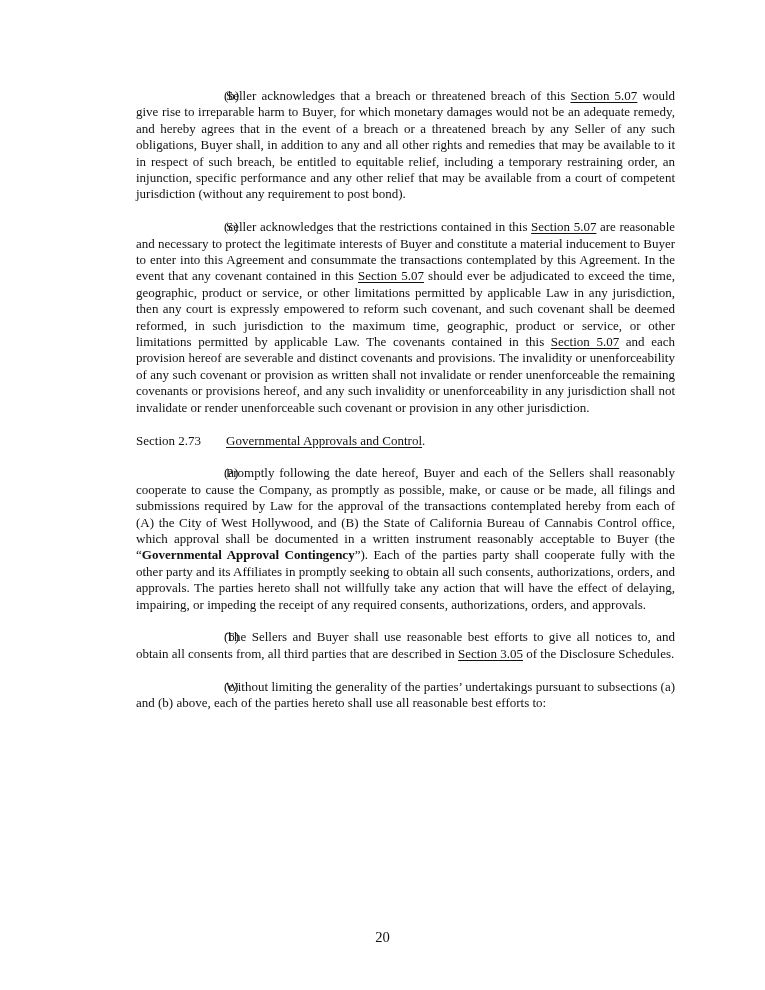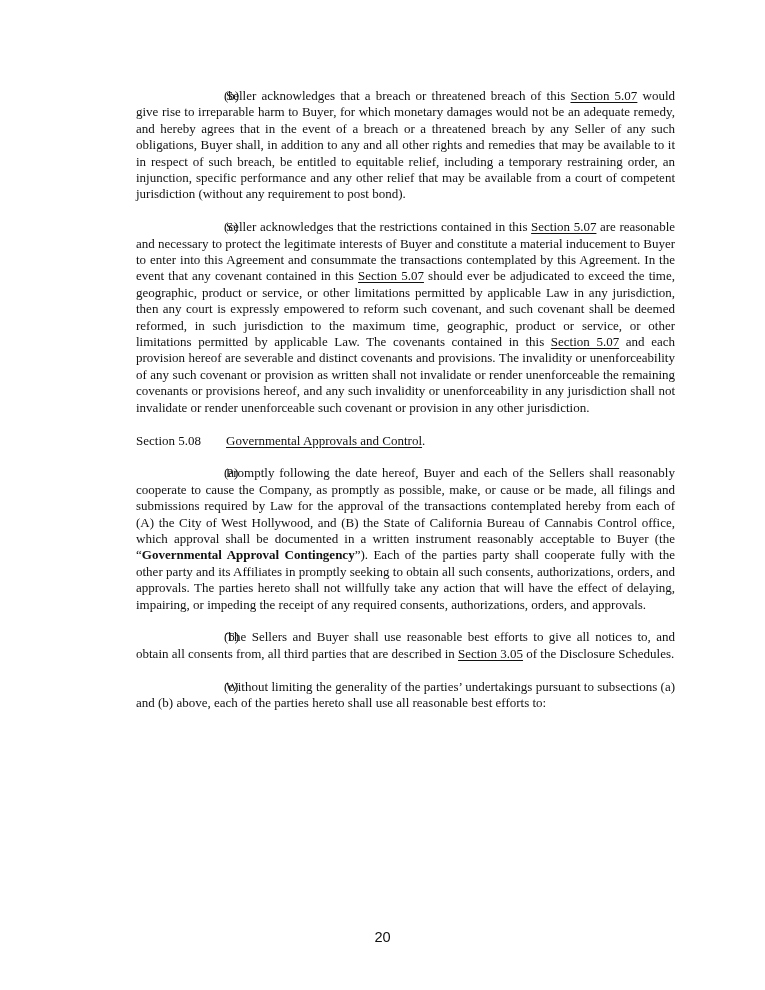--- a/index.html
+++ b/index.html
@@ -13,33 +13,33 @@
   .para .lbl { display: inline-block; width: 46px; }
   .indent1 { text-indent: 44px; }
   .sub { margin-left: 37px; text-indent: 44px; }
   .sub .lbl { display: inline-block; width: 46px; text-indent: 0; }
   u { text-decoration: underline; text-underline-offset: 2px; }
   b { font-weight: bold; }
   .heading { margin: 0 0 16.4px 0; }
   .heading .num { display: inline-block; width: 90px; }
   .page-number {
     position: absolute; top: 929px; left: 0; width: 765px; text-align: center;
-    font-family: Liberation Sans, sans-serif; font-size: 14.6px; color: #111111;
+    font-family: Liberation Serif, serif; font-size: 14.6px; color: #111111;
   }
 </style>
 </head>
 <body>
 
 <div class="page">
 
   <p class="para indent1"><span class="lbl">(b)</span><span>Seller acknowledges that a breach or threatened breach of this </span><u>Section 5.07</u><span> would give rise to irreparable harm to Buyer, for which monetary damages would not be an adequate remedy, and hereby agrees that in the event of a breach or a threatened breach by any Seller of any such obligations, Buyer shall, in addition to any and all other rights and remedies that may be available to it in respect of such breach, be entitled to equitable relief, including a temporary restraining order, an injunction, specific performance and any other relief that may be available from a court of competent jurisdiction (without any requirement to post bond).</span></p>
 
   <p class="para indent1"><span class="lbl">(c)</span><span>Seller acknowledges that the restrictions contained in this </span><u>Section 5.07</u><span> are reasonable and necessary to protect the legitimate interests of Buyer and constitute a material inducement to Buyer to enter into this Agreement and consummate the transactions contemplated by this Agreement. In the event that any covenant contained in this </span><u>Section 5.07</u><span> should ever be adjudicated to exceed the time, geographic, product or service, or other limitations permitted by applicable Law in any jurisdiction, then any court is expressly empowered to reform such covenant, and such covenant shall be deemed reformed, in such jurisdiction to the maximum time, geographic, product or service, or other limitations permitted by applicable Law. The covenants contained in this </span><u>Section 5.07</u><span> and each provision hereof are severable and distinct covenants and provisions. The invalidity or unenforceability of any such covenant or provision as written shall not invalidate or render unenforceable the remaining covenants or provisions hereof, and any such invalidity or unenforceability in any jurisdiction shall not invalidate or render unenforceable such covenant or provision in any other jurisdiction.</span></p>
 
-  <p class="heading"><span class="num">Section 5.08</span><u>Governmental Approvals and Control</u><span>.</span></p>
+  <p class="heading"><span class="num">Section 2.73</span><u>Governmental Approvals and Control</u><span>.</span></p>
 
   <p class="para indent1"><span class="lbl">(a)</span><span>Promptly following the date hereof, Buyer and each of the Sellers shall reasonably cooperate to cause the Company, as promptly as possible, make, or cause or be made, all filings and submissions required by Law for the approval of the transactions contemplated hereby from each of (A) the City of West Hollywood, and (B) the State of California Bureau of Cannabis Control office, which approval shall be documented in a written instrument reasonably acceptable to Buyer (the “</span><b>Governmental Approval Contingency</b><span>”). Each of the parties party shall cooperate fully with the other party and its Affiliates in promptly seeking to obtain all such consents, authorizations, orders, and approvals. The parties hereto shall not willfully take any action that will have the effect of delaying, impairing, or impeding the receipt of any required consents, authorizations, orders, and approvals.</span></p>
 
   <p class="para indent1"><span class="lbl">(b)</span><span>The Sellers and Buyer shall use reasonable best efforts to give all notices to, and obtain all consents from, all third parties that are described in </span><u>Section 3.05</u><span> of the Disclosure Schedules.</span></p>
 
   <p class="para indent1"><span class="lbl">(c)</span><span>Without limiting the generality of the parties’ undertakings pursuant to subsections (a) and (b) above, each of the parties hereto shall use all reasonable best efforts to:</span></p>
 
 
 </div>
 

